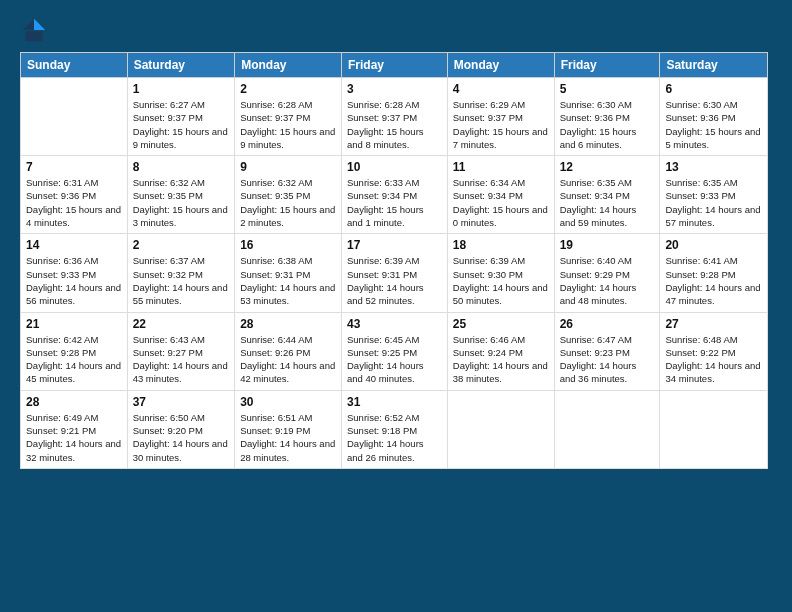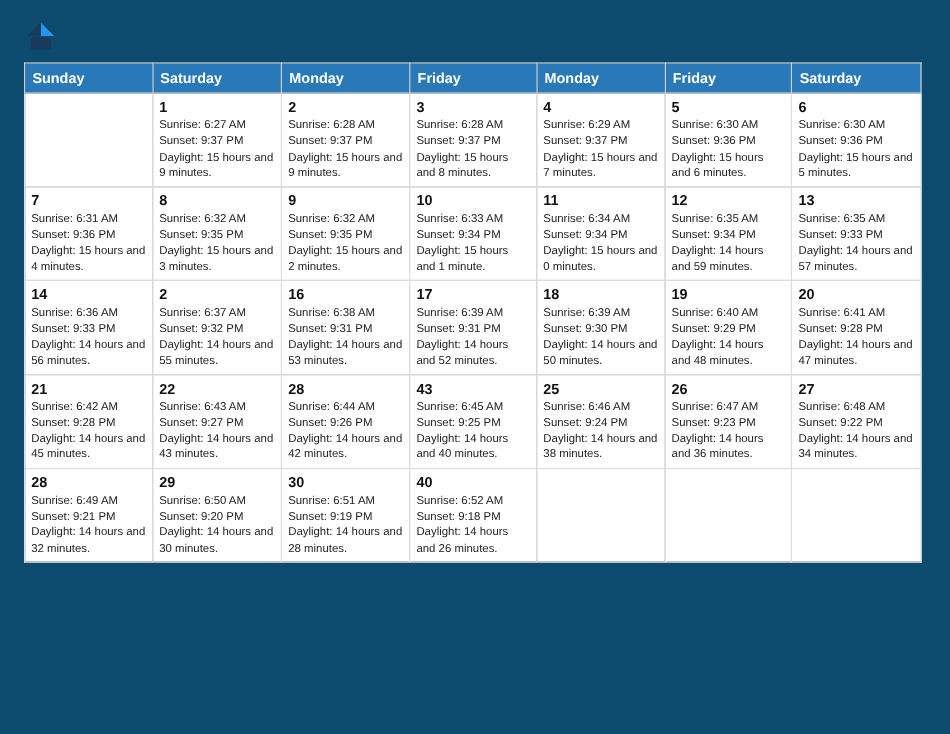--- a/index.html
+++ b/index.html
@@ -358,37 +358,37 @@
         <tr>
           <td>
         <span class="day-num">28</span>
         <div class="day-info">
           Sunrise: 6:49 AM<br>
           Sunset: 9:21 PM<br>
           Daylight: 14 hours and 32 minutes.
         </div>
       </td>
           <td>
-        <span class="day-num">29</span>
+        <span class="day-num">37</span>
         <div class="day-info">
           Sunrise: 6:50 AM<br>
           Sunset: 9:20 PM<br>
           Daylight: 14 hours and 30 minutes.
         </div>
       </td>
           <td>
         <span class="day-num">30</span>
         <div class="day-info">
           Sunrise: 6:51 AM<br>
           Sunset: 9:19 PM<br>
           Daylight: 14 hours and 28 minutes.
         </div>
       </td>
           <td>
-        <span class="day-num">40</span>
+        <span class="day-num">31</span>
         <div class="day-info">
           Sunrise: 6:52 AM<br>
           Sunset: 9:18 PM<br>
           Daylight: 14 hours and 26 minutes.
         </div>
       </td>
           <td class="empty-cell"></td>
           <td class="empty-cell"></td>
           <td class="empty-cell"></td>
         </tr>

